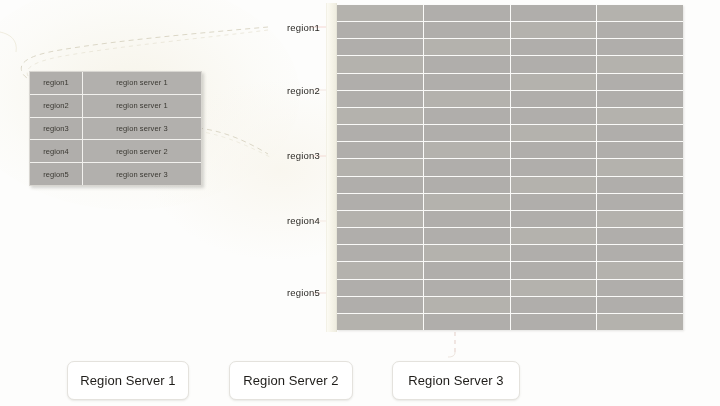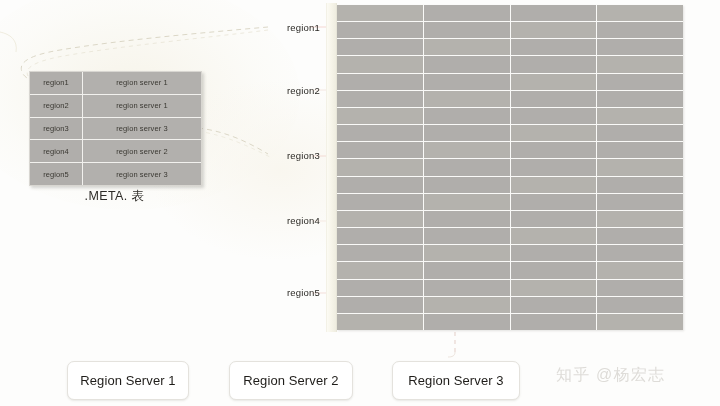--- a/index.html
+++ b/index.html
@@ -227,21 +227,20 @@
     <div class="meta-row">
       <div class="meta-cell key">region4</div>
       <div class="meta-cell val">region server 2</div>
     </div>
     <div class="meta-row">
       <div class="meta-cell key">region5</div>
       <div class="meta-cell val">region server 3</div>
     </div>
   </div>
 
-  <div id="meta-caption">.META. 表</div>
 
   <div id="region-label-col">
     <div class="region-label" style="top:22px">region1</div>
     <div class="region-label" style="top:85px">region2</div>
     <div class="region-label" style="top:150px">region3</div>
     <div class="region-label" style="top:215px">region4</div>
     <div class="region-label" style="top:287px">region5</div>
   </div>
 
   <div id="grid-spine"></div>
@@ -360,15 +359,14 @@
         <div class="grid-cell"></div>
         <div class="grid-cell"></div>
         <div class="grid-cell tint"></div>
       </div>
     </div>
 
   <div class="rs-box" id="rs-box-1">Region Server 1</div>
   <div class="rs-box" id="rs-box-2">Region Server 2</div>
   <div class="rs-box" id="rs-box-3">Region Server 3</div>
 
-  <div id="watermark">知乎 @杨宏志</div>
 
 </div>
 
 </body></html>

